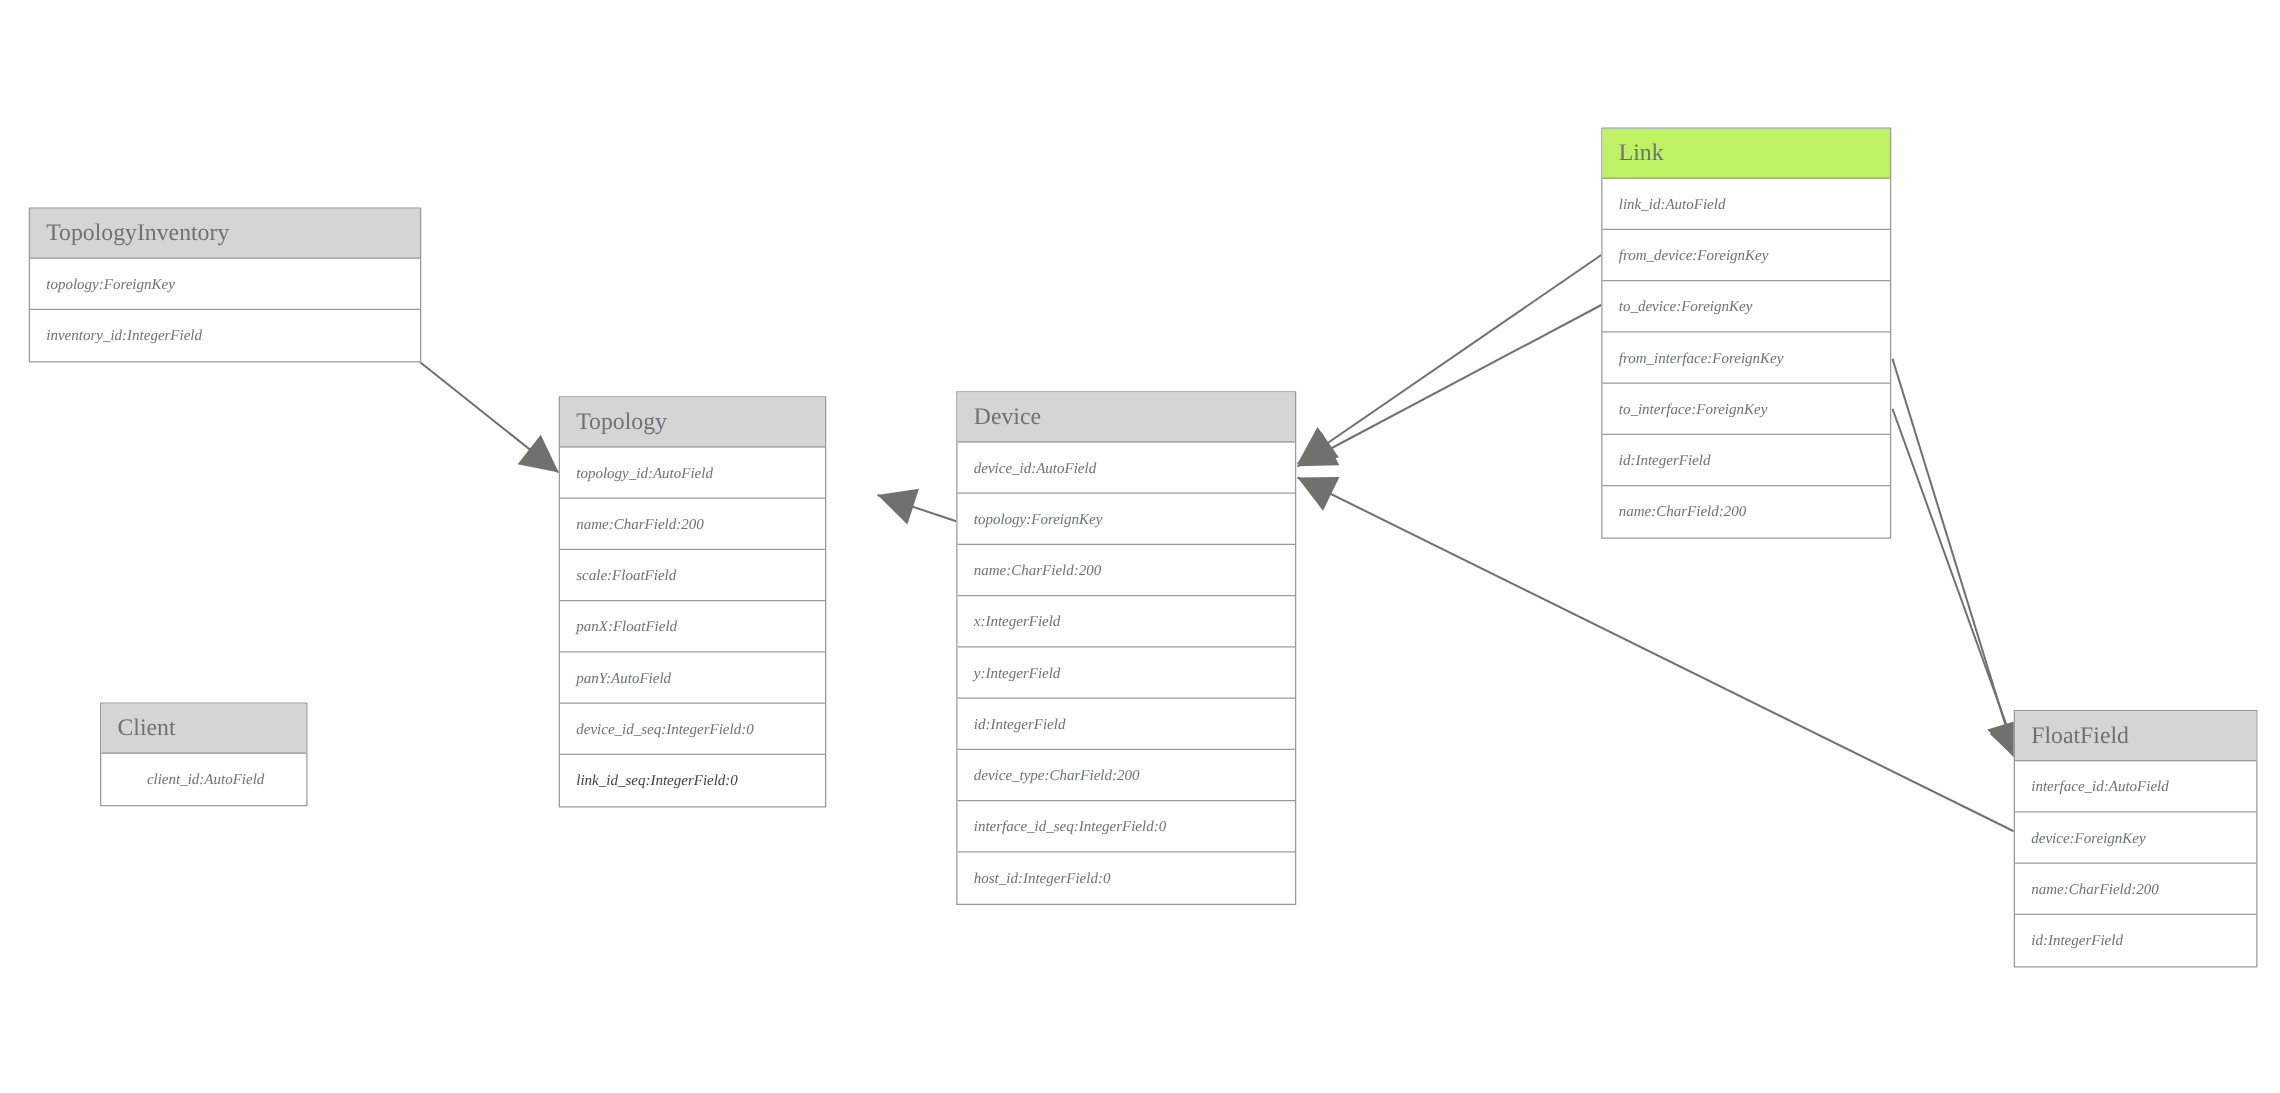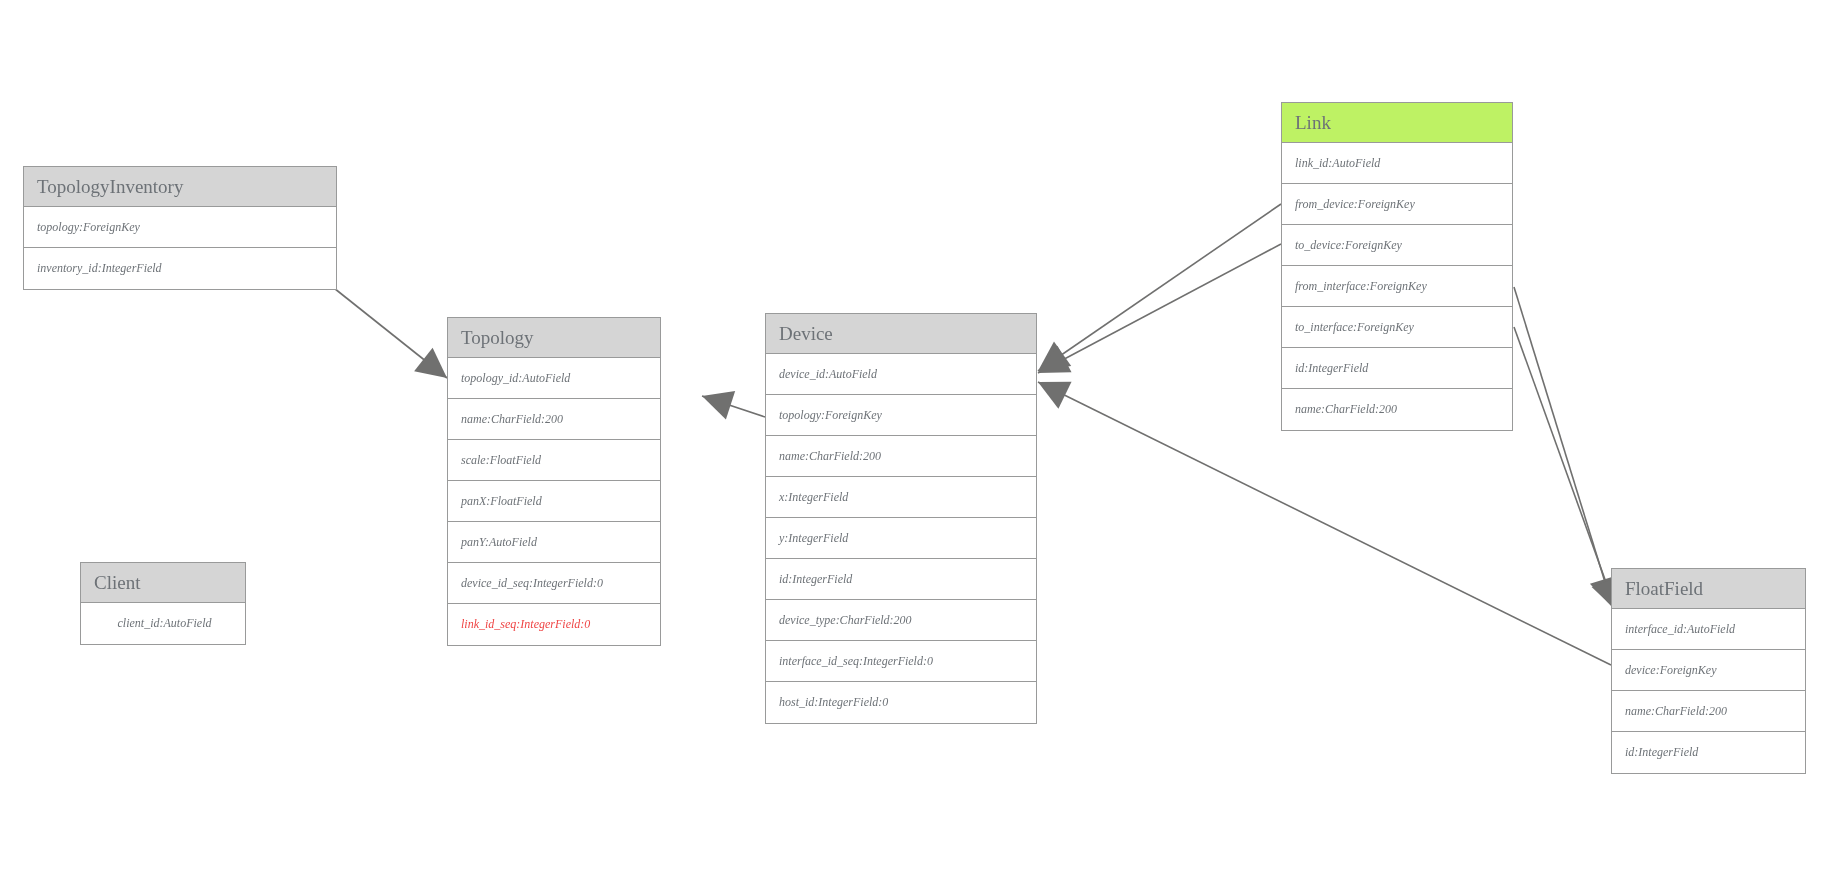--- a/index.html
+++ b/index.html
@@ -110,21 +110,21 @@
         <div class="entity-field" style="color: rgb(109, 114, 119); border-bottom-color: rgb(153, 154, 154); text-align: center;">client_id:AutoField</div>
       </div>
       <div class="entity" style="left: 447px; top: 317px; width: 214px; border-color: rgb(153, 154, 154);">
         <div class="entity-title" style="background: rgb(213, 213, 213); color: rgb(109, 114, 119); border-bottom-color: rgb(153, 154, 154);">Topology</div>
         <div class="entity-field" style="color: rgb(109, 114, 119); border-bottom-color: rgb(153, 154, 154);">topology_id:AutoField</div>
         <div class="entity-field" style="color: rgb(109, 114, 119); border-bottom-color: rgb(153, 154, 154);">name:CharField:200</div>
         <div class="entity-field" style="color: rgb(109, 114, 119); border-bottom-color: rgb(153, 154, 154);">scale:FloatField</div>
         <div class="entity-field" style="color: rgb(109, 114, 119); border-bottom-color: rgb(153, 154, 154);">panX:FloatField</div>
         <div class="entity-field" style="color: rgb(109, 114, 119); border-bottom-color: rgb(153, 154, 154);">panY:AutoField</div>
         <div class="entity-field" style="color: rgb(109, 114, 119); border-bottom-color: rgb(153, 154, 154);">device_id_seq:IntegerField:0</div>
-        <div class="entity-field" style="color: #ef4444; border-bottom-color: rgb(153, 154, 154);">link_id_seq:IntegerField:0</div>
+        <div class="entity-field" style="color: #404040; border-bottom-color: rgb(153, 154, 154);">link_id_seq:IntegerField:0</div>
       </div>
       <div class="entity" style="left: 765px; top: 313px; width: 272px; border-color: rgb(153, 154, 154);">
         <div class="entity-title" style="background: rgb(213, 213, 213); color: rgb(109, 114, 119); border-bottom-color: rgb(153, 154, 154);">Device</div>
         <div class="entity-field" style="color: rgb(109, 114, 119); border-bottom-color: rgb(153, 154, 154);">device_id:AutoField</div>
         <div class="entity-field" style="color: rgb(109, 114, 119); border-bottom-color: rgb(153, 154, 154);">topology:ForeignKey</div>
         <div class="entity-field" style="color: rgb(109, 114, 119); border-bottom-color: rgb(153, 154, 154);">name:CharField:200</div>
         <div class="entity-field" style="color: rgb(109, 114, 119); border-bottom-color: rgb(153, 154, 154);">x:IntegerField</div>
         <div class="entity-field" style="color: rgb(109, 114, 119); border-bottom-color: rgb(153, 154, 154);">y:IntegerField</div>
         <div class="entity-field" style="color: rgb(109, 114, 119); border-bottom-color: rgb(153, 154, 154);">id:IntegerField</div>
         <div class="entity-field" style="color: rgb(109, 114, 119); border-bottom-color: rgb(153, 154, 154);">device_type:CharField:200</div>

